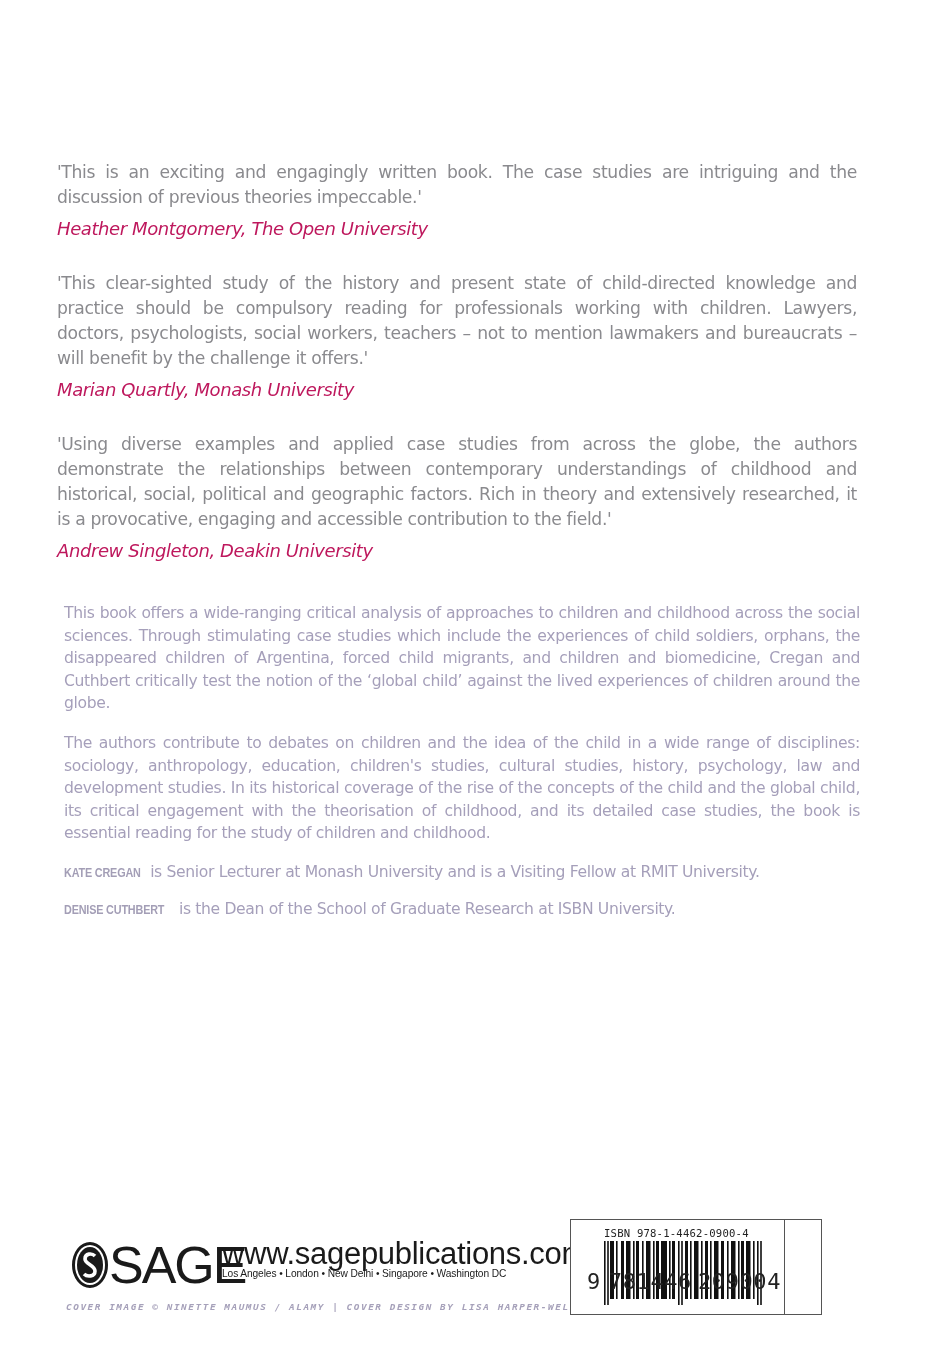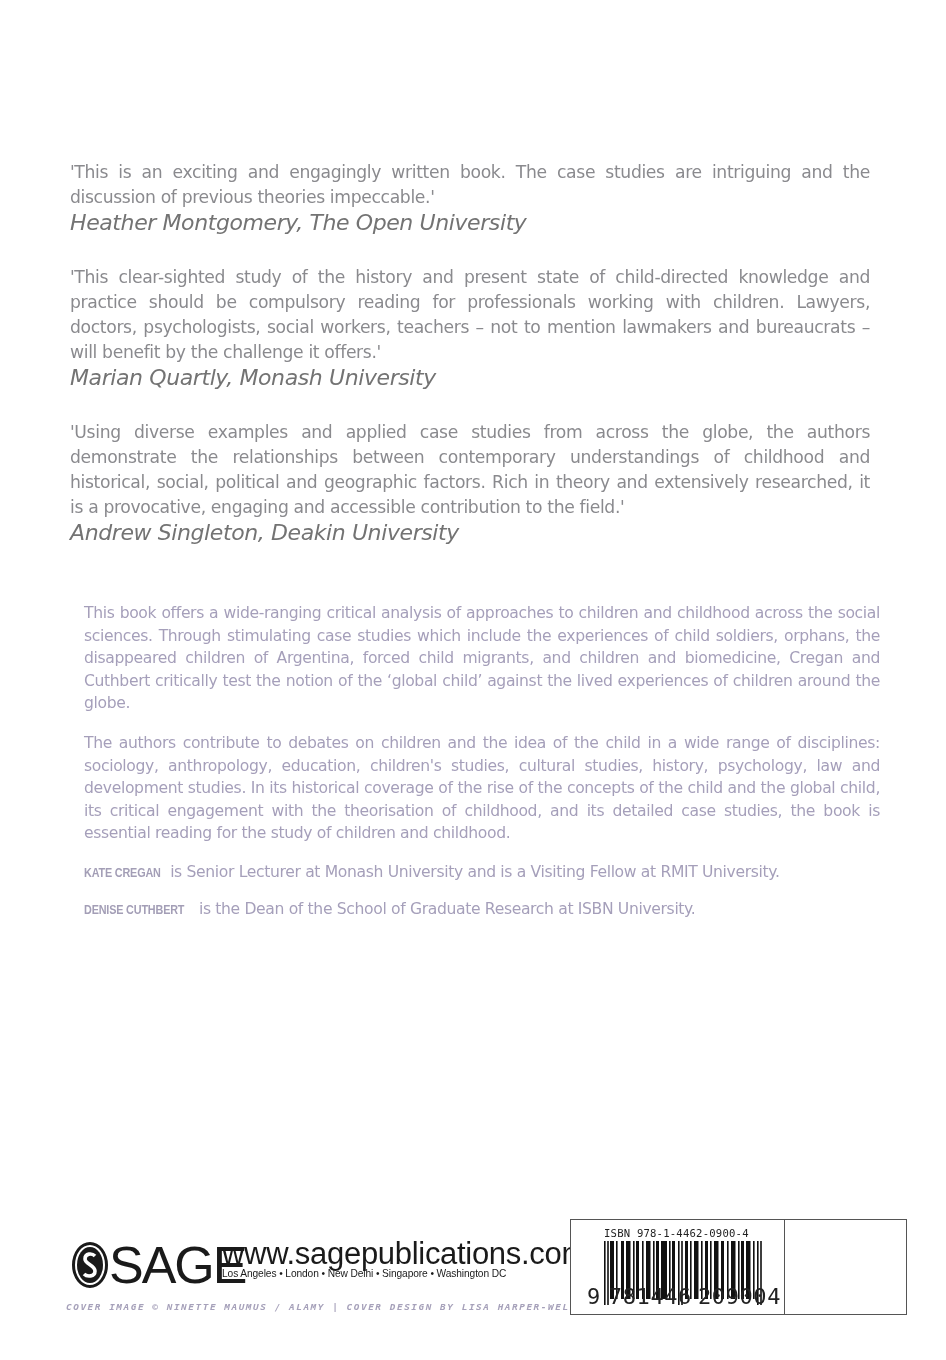--- a/index.html
+++ b/index.html
@@ -16,48 +16,48 @@
     }
     .page {
       position: absolute;
       left: 0; top: 0;
       width: 946px;
       height: 1360px;
       background: #ffffff;
     }
     .quotes {
       position: absolute;
-      left: 70px;
+      left: 57px;
       top: 160px;
       width: 800px;
       color: #8a8a8e;
     }
     .quote-block {
       margin-bottom: 30px;
     }
     .quote-text {
       font-family: "DejaVu Sans", sans-serif;
       font-size: 17.2px;
       line-height: 25px;
       letter-spacing: -0.35px;
       text-align: justify;
       margin: 0;
     }
     .quote-author {
       font-family: "DejaVu Sans", sans-serif;
       font-style: italic;
-      font-size: 22px;
+      font-size: 18px;
       line-height: 25px;
       letter-spacing: -0.4px;
-      margin: 0 0 0 0;
-      color: #737373;
+      margin: 6px 0 0 0;
+      color: #be185d;
     }
     .blurb {
       position: absolute;
-      left: 84px;
+      left: 64px;
       top: 602px;
       width: 796px;
       color: #a59fba;
     }
     .blurb p {
       font-family: "DejaVu Sans", sans-serif;
       font-size: 15.6px;
       line-height: 22.6px;
       letter-spacing: -0.35px;
       text-align: justify;
@@ -154,21 +154,21 @@
       font-size: 9.4px;
       letter-spacing: 1.55px;
       color: #a6a1ba;
       text-transform: uppercase;
       white-space: nowrap;
     }
     .barcode-box {
       position: absolute;
       left: 570px;
       top: 1219px;
-      width: 337px;
+      width: 252px;
       height: 96px;
       border: 1.5px solid #555555;
       box-sizing: border-box;
       background: #ffffff;
       display: flex;
     }
     .barcode-left {
       width: 214px;
       height: 100%;
       border-right: 1.5px solid #555555;
@@ -191,21 +191,21 @@
     .bars {
       position: absolute;
       left: 33px;
       top: 21px;
       width: 160px;
       height: 64px;
     }
     .bar-digits {
       position: absolute;
       left: 16px;
-      top: 65px;
+      top: 50px;
       font-family: "DejaVu Sans Mono", monospace;
       font-size: 22px;
       line-height: 24px;
       color: #222222;
       white-space: nowrap;
       letter-spacing: 0.6px;
     }
     .bar-digits .d-first { margin-right: 8px; }
     .bar-digits .d-mid { margin-left: 6px; }
   </style>

